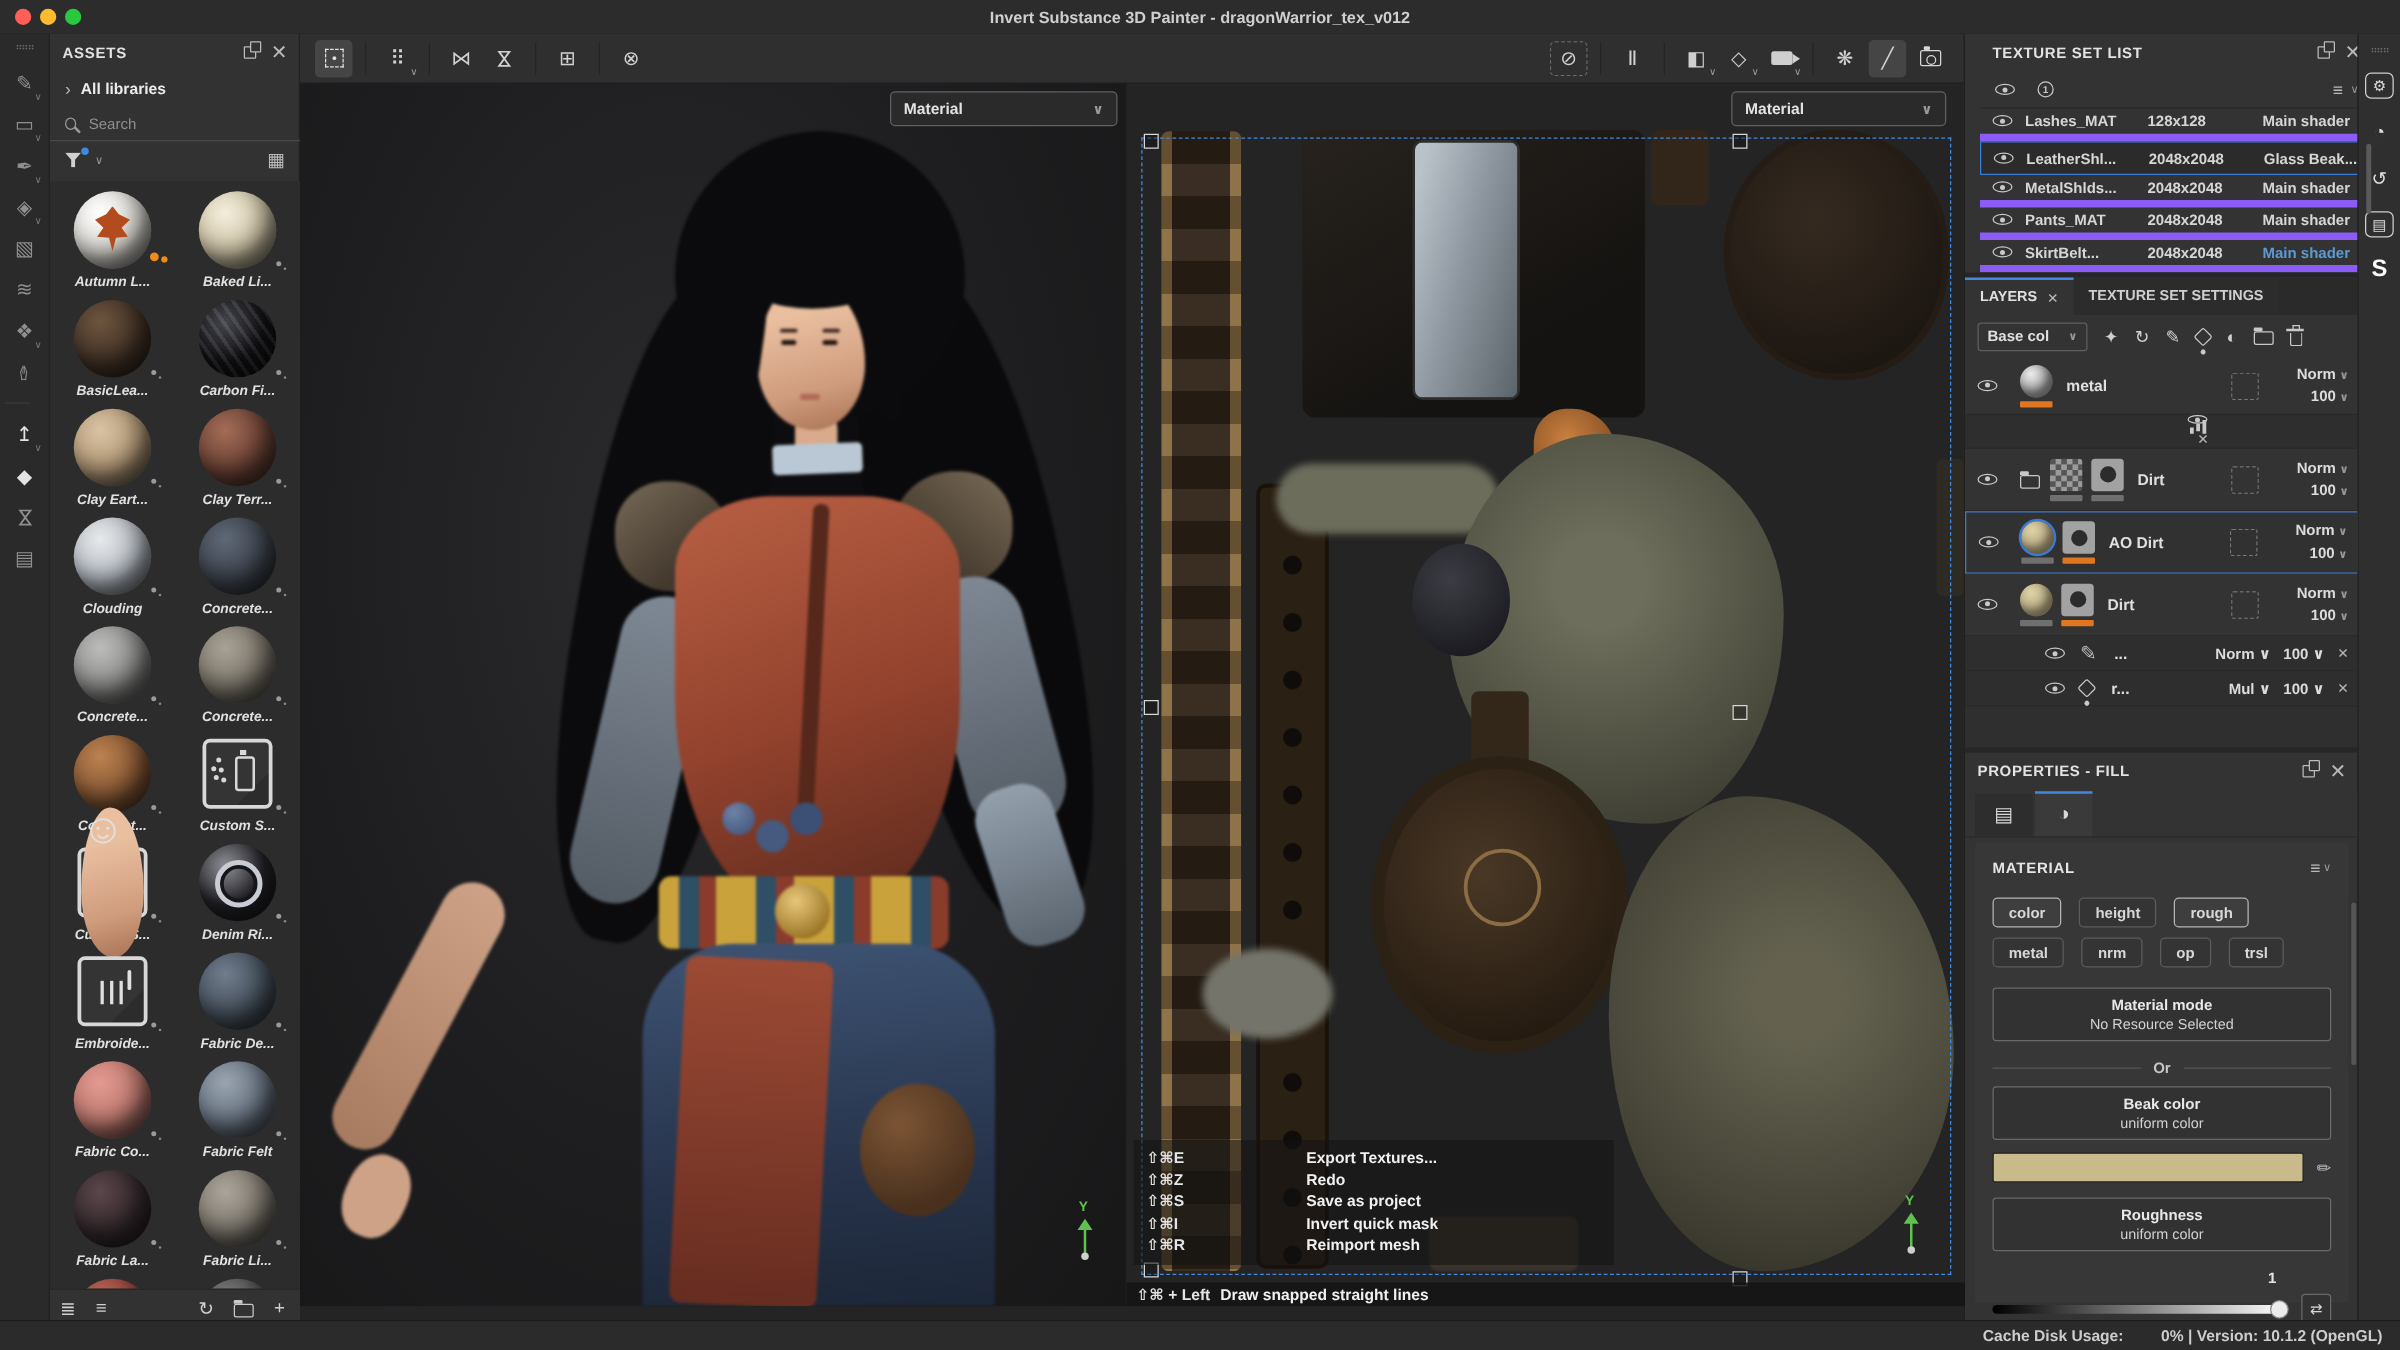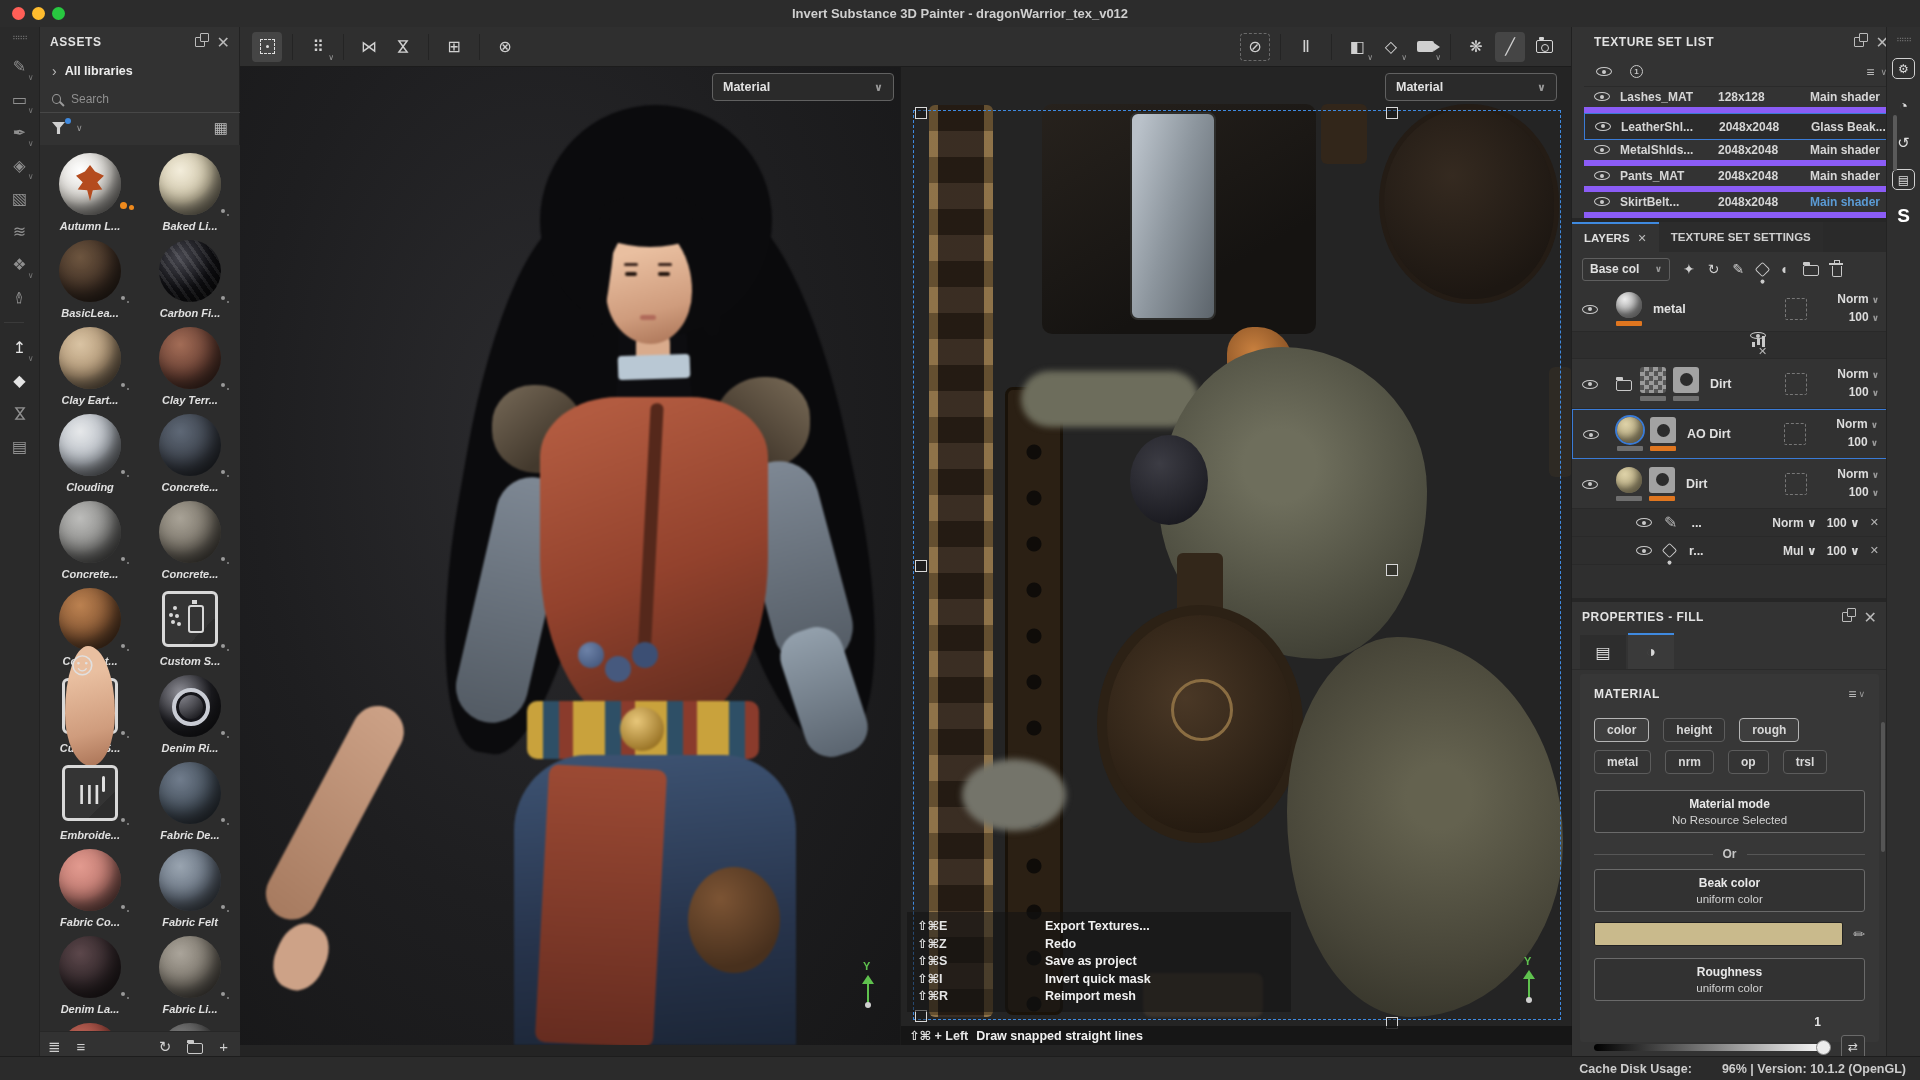--- a/index.html
+++ b/index.html
@@ -497,21 +497,21 @@
           <span class="sphere" style="background: radial-gradient(circle at 34% 28%, rgb(153, 164, 176) 0%, rgb(105, 116, 130) 52%, rgba(0, 0, 0, 0.78) 118%);"></span>
           <span class="sparkle"></span>
         </div>
         <div class="alabel">Fabric Felt</div>
       </div>
       <div class="tile">
         <div class="thumbwrap">
           <span class="sphere" style="background: radial-gradient(circle at 34% 28%, rgb(92, 71, 75) 0%, rgb(51, 40, 43) 52%, rgba(0, 0, 0, 0.78) 118%);"></span>
           <span class="sparkle"></span>
         </div>
-        <div class="alabel">Denim La...</div>
+        <div class="alabel">Fabric La...</div>
       </div>
       <div class="tile">
         <div class="thumbwrap">
           <span class="sphere" style="background: radial-gradient(circle at 34% 28%, rgb(170, 164, 154) 0%, rgb(126, 120, 110) 52%, rgba(0, 0, 0, 0.78) 118%);"></span>
           <span class="sparkle"></span>
         </div>
         <div class="alabel">Fabric Li...</div>
       </div>
       <div class="tile">
         <div class="thumbwrap">
@@ -959,14 +959,14 @@
         <span data-icon="log-icon" class="glyph">▤</span>
       </div>
       <div class="rsbtn logo">
         <span data-icon="substance-logo" class="glyph">S</span>
       </div>
     </span>
 </div>
 
 <div class="abs statusbar">
   <span>Cache Disk Usage:</span>
-  <span class="gap">96% | Version: 10.1.2 (OpenGL)</span>
+  <span class="gap">0% | Version: 10.1.2 (OpenGL)</span>
 </div>
 
 </body></html>

